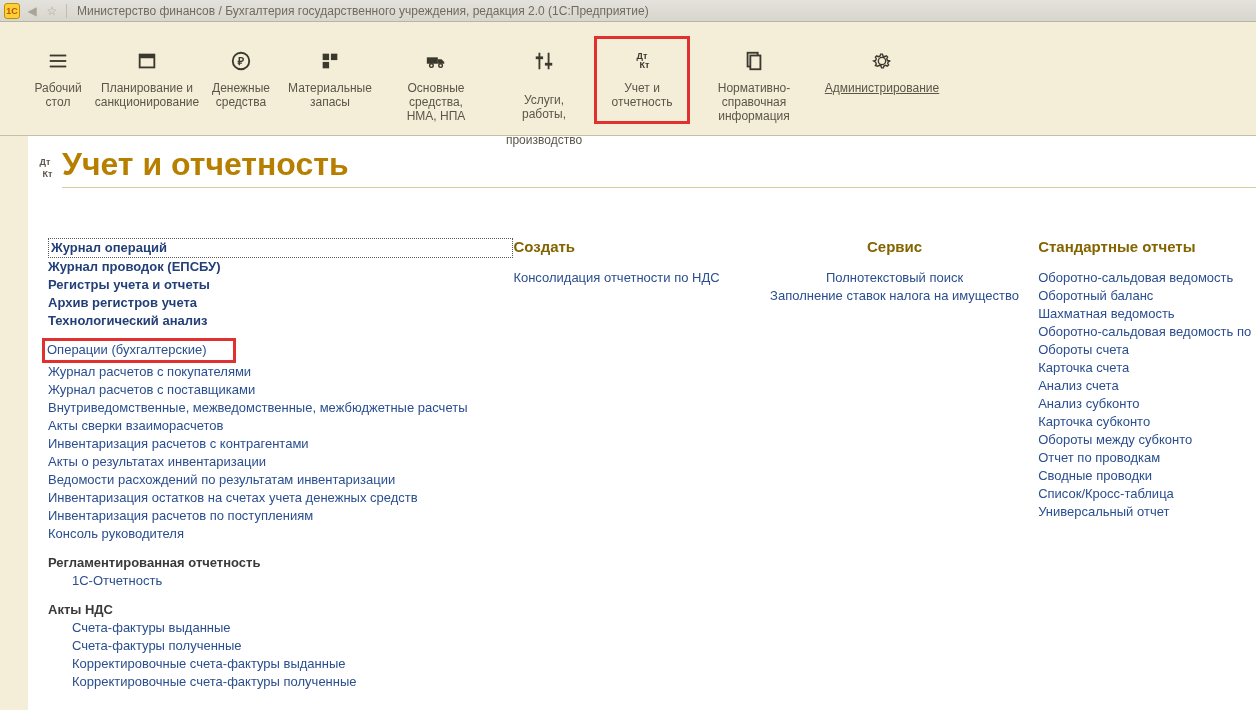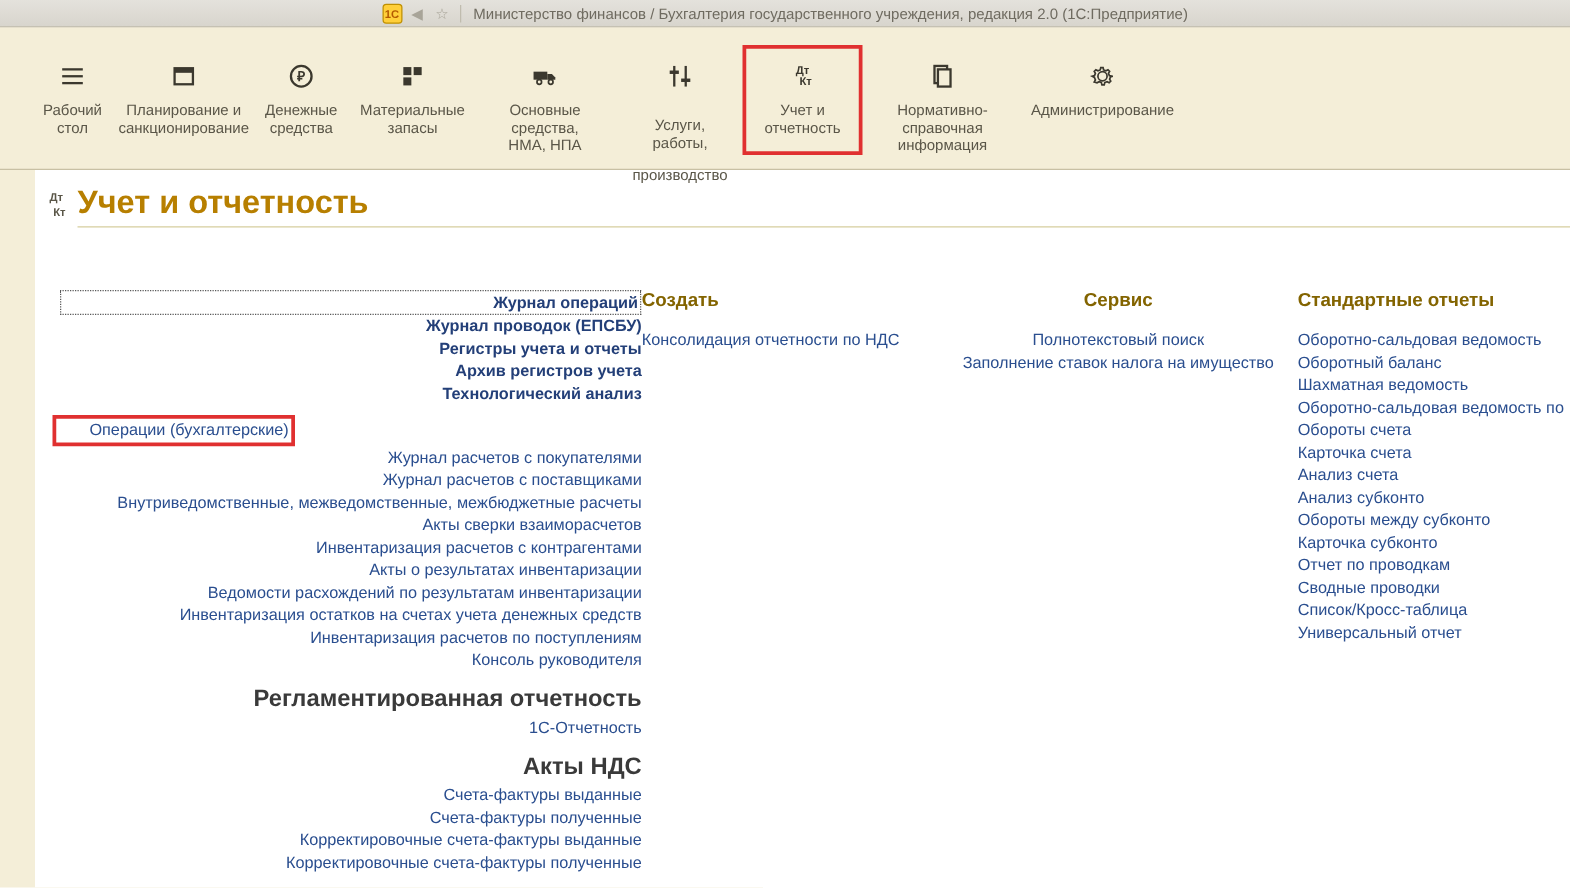--- a/index.html
+++ b/index.html
@@ -14,21 +14,20 @@
   }
   
   .titlebar {
     height: 22px;
     background: linear-gradient(#e4e2dc, #d8d5cd);
     border-bottom: 1px solid #b8b4a8;
     display: flex;
     align-items: center;
     padding: 0 4px;
     gap: 4px;
-    justify-content: center;
   }
   .titlebar .tb-btn {
     width: 16px; height: 16px;
     display: inline-flex; align-items: center; justify-content: center;
     border-radius: 3px;
   }
   .tb-1c {
     background: #ffcf3a;
     color: #b35a00;
     font-size: 9px;
@@ -77,21 +76,21 @@
   .topnav-item .icon svg { width:22px; height:22px; fill:#3b382e; }
   .topnav-item.active { border: 3px solid #e03030; }
   .nav-w-0 { width: 72px; margin-left: 22px; }
   .nav-w-1 { width: 106px; }
   .nav-w-2 { width: 82px; }
   .nav-w-3 { width: 96px; }
   .nav-w-4 { width: 116px; }
   .nav-w-5 { width: 100px; gap: 12px; }
   .nav-w-6 { width: 96px; }
   .nav-w-7 { width: 128px; }
-  .nav-w-8 { width: 128px; }
+  .nav-w-8 { width: 128px; text-decoration: underline; }
   
   .page {
     background: #fff;
     margin-left: 28px;
     margin-right: 0;
     height: calc(710px - 22px - 114px);
     overflow: hidden;
   }
   .page-header {
     display: flex;
@@ -99,55 +98,55 @@
     padding: 10px 0 6px 0;
   }
   .page-header .ph-icon {
     font-size: 11px;
     color: #5a5648;
     width: 34px;
     text-align: center;
   }
   .page-title {
     font-family: Arial, sans-serif;
-    font-size: 26px;
+    font-size: 32px;
     font-weight: bold;
     color: #b77f00;
     border-bottom: 1px solid #d6ce9e;
     flex: 1;
     padding-bottom: 4px;
   }
   .columns {
     display: flex;
     padding-top: 44px;
     padding-left: 20px;
   }
   .col { display: flex; flex-direction: column; }
-  .col-0 { width: 470px; text-align: right; }
+  .col-0 { width: 470px; }
   .col-1 { width: 240px; }
   .col-2 { width: 290px; text-align: center; }
   .col-3 { width: 220px; }
   .col-head {
     font-size: 15px;
     font-weight: bold;
     color: #836400;
     margin-bottom: 14px;
   }
   .link {
     color: #2a4e8f;
     font-size: 13px;
     line-height: 18px;
     cursor: pointer;
     white-space: nowrap;
   }
   .link.bold { font-weight: bold; color: #233f78; }
   .group-title {
     font-weight: bold;
     color: #3a3a3a;
-    font-size: 19px;
+    font-size: 13px;
     margin-top: 12px;
     margin-bottom: 2px;
   }
   .indent { padding-left: 24px; }
   .first-link-box {
     display: inline-block;
     border: 1px dotted #5a5a5a;
     padding: 0 2px;
   }
   .red-box {
@@ -319,21 +318,21 @@
     <div class="col col-3">
       <div class="col-head">Стандартные отчеты</div>
       <span class="link">Оборотно-сальдовая ведомость</span>
       <span class="link">Оборотный баланс</span>
       <span class="link">Шахматная ведомость</span>
       <span class="link">Оборотно-сальдовая ведомость по</span>
       <span class="link">Обороты счета</span>
       <span class="link">Карточка счета</span>
       <span class="link">Анализ счета</span>
       <span class="link">Анализ субконто</span>
+      <span class="link">Карточка субконто</span>
       <span class="link">Обороты между субконто</span>
-      <span class="link">Карточка субконто</span>
       <span class="link">Отчет по проводкам</span>
       <span class="link">Сводные проводки</span>
       <span class="link">Список/Кросс-таблица</span>
       <span class="link">Универсальный отчет</span>
     </div>
   </div>
 </div>
 
 </body></html>

